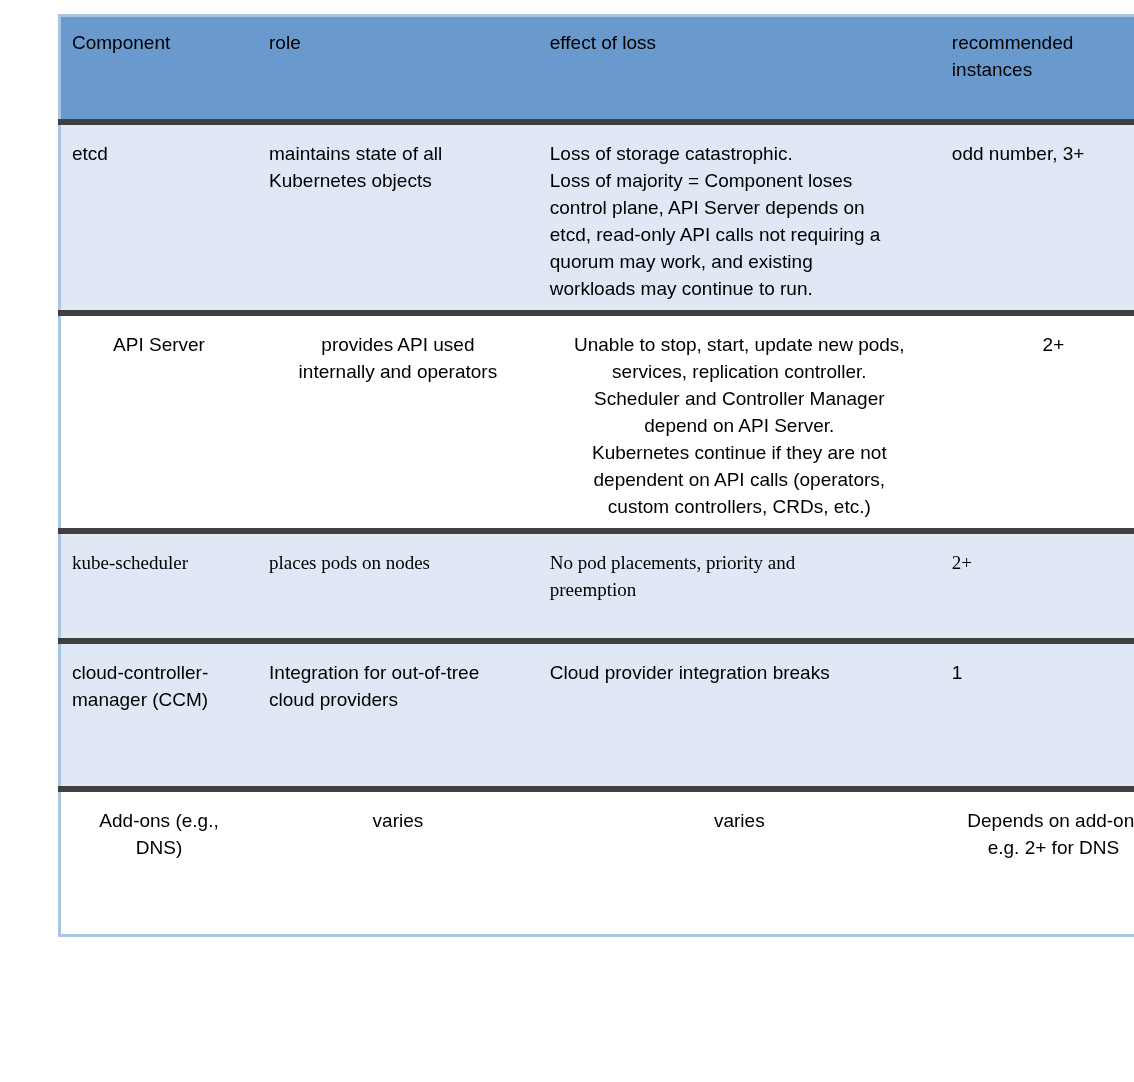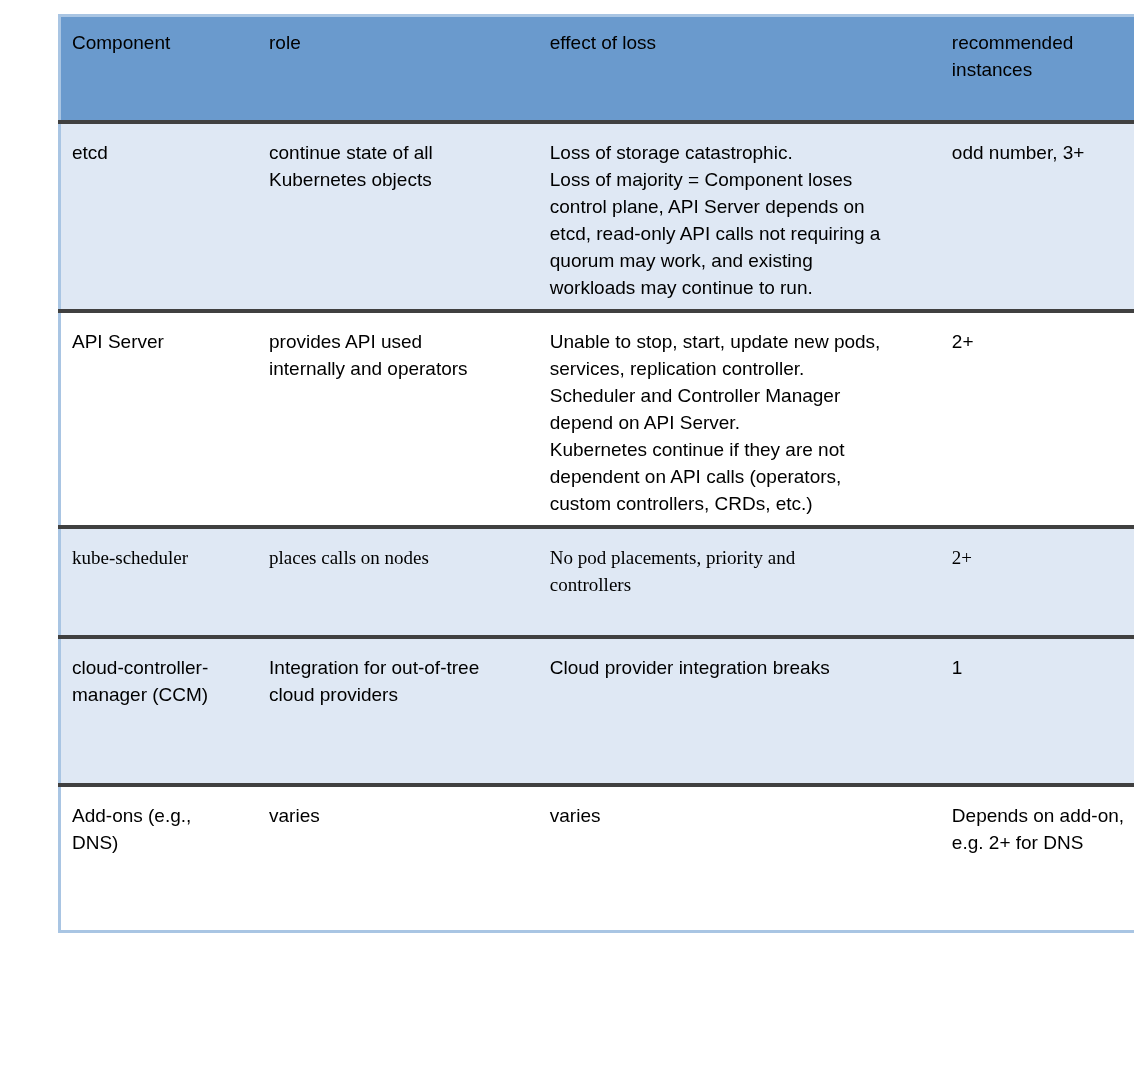--- a/index.html
+++ b/index.html
@@ -37,23 +37,23 @@
     white-space: pre-line;
     padding: 15px 12px 8px 11px;
     overflow-wrap: break-word;
   }
   thead th {
     background: #6a9acd;
     padding-top: 12px;
   }
   thead tr { height: 106px; }
 
-  tbody td { border-top: 4px solid #404040; }
+  tbody td { border-top: 6px solid #404040; }
   tbody tr.alt td { background: #dfe8f4; }
-  tbody tr.plain td { background: #ffffff; }
+  tbody tr.plain td { background: #ffffff; text-align: center; }
 
   tbody tr:nth-child(1) { height: 187px; }
   tbody tr:nth-child(2) { height: 210px; }
   tbody tr:nth-child(3) { height: 110px; font-family: Liberation Serif, serif; }
   tbody tr:nth-child(4) { height: 148px; }
   tbody tr:nth-child(5) { height: 147px; }
   tbody tr:nth-child(6) { height: 161px; }
 
   .spellcheck {
     text-decoration-style: wavy;
@@ -79,21 +79,21 @@
         <th>Component</th>
         <th>role</th>
         <th>effect of loss</th>
         <th>recommended
 instances</th>
       </tr>
     </thead>
     <tbody>
       <tr class="alt">
         <td>etcd</td>
-        <td>continue state of all
+        <td>maintains state of all
 Kubernetes objects</td>
         <td>Loss of storage catastrophic.
 Loss of majority = Component loses
 control plane, API Server depends on
 etcd, read-only API calls not requiring a
 quorum may work, and existing
 workloads may continue to run.</td>
         <td>odd number, 3+</td>
       </tr>
       <tr class="plain">
@@ -104,23 +104,23 @@
 services, replication controller.
 Scheduler and Controller Manager
 depend on API Server.
 Kubernetes continue if they are not
 dependent on API calls (operators,
 custom controllers, </span><span class="spellcheck">CRDs</span><span>, etc.)</span></td>
         <td>2+</td>
       </tr>
       <tr class="alt">
         <td>kube-scheduler</td>
-        <td>places calls on nodes</td>
+        <td>places pods on nodes</td>
         <td>No pod placements, priority and
-controllers</td>
+preemption</td>
         <td>2+</td>
       </tr>
       <tr class="alt">
         <td>cloud-controller-
 manager (CCM)</td>
         <td>Integration for out-of-tree
 cloud providers</td>
         <td>Cloud provider integration breaks</td>
         <td>1</td>
       </tr>

